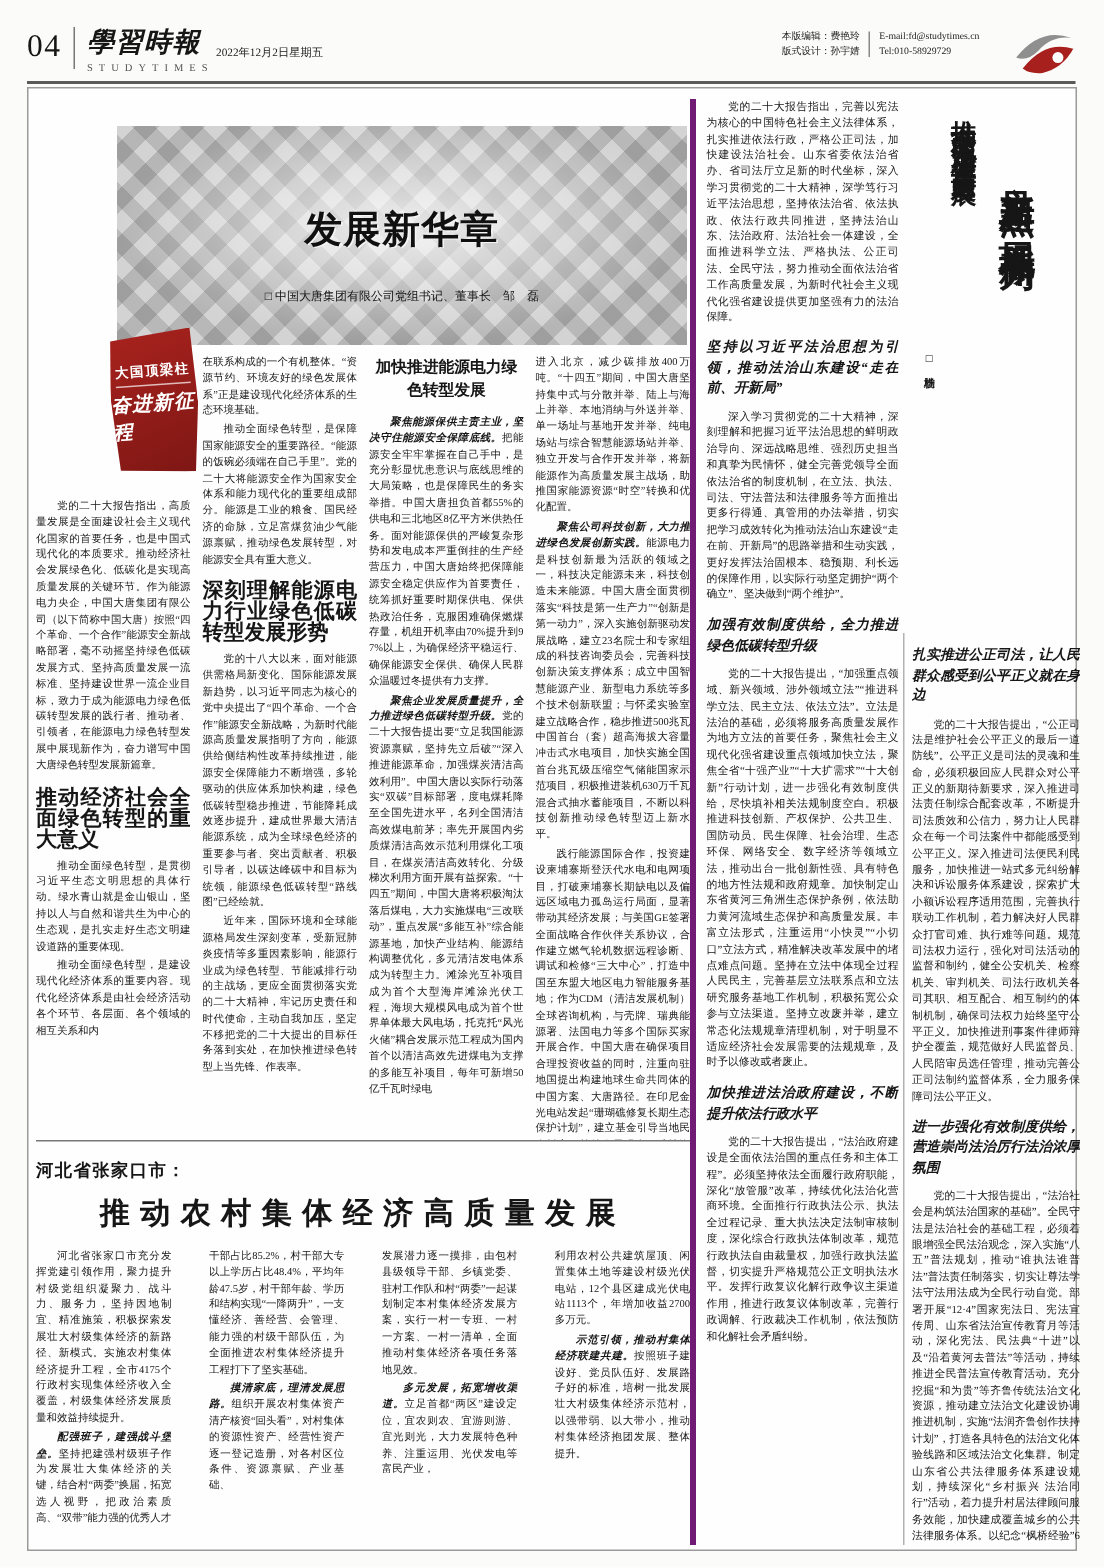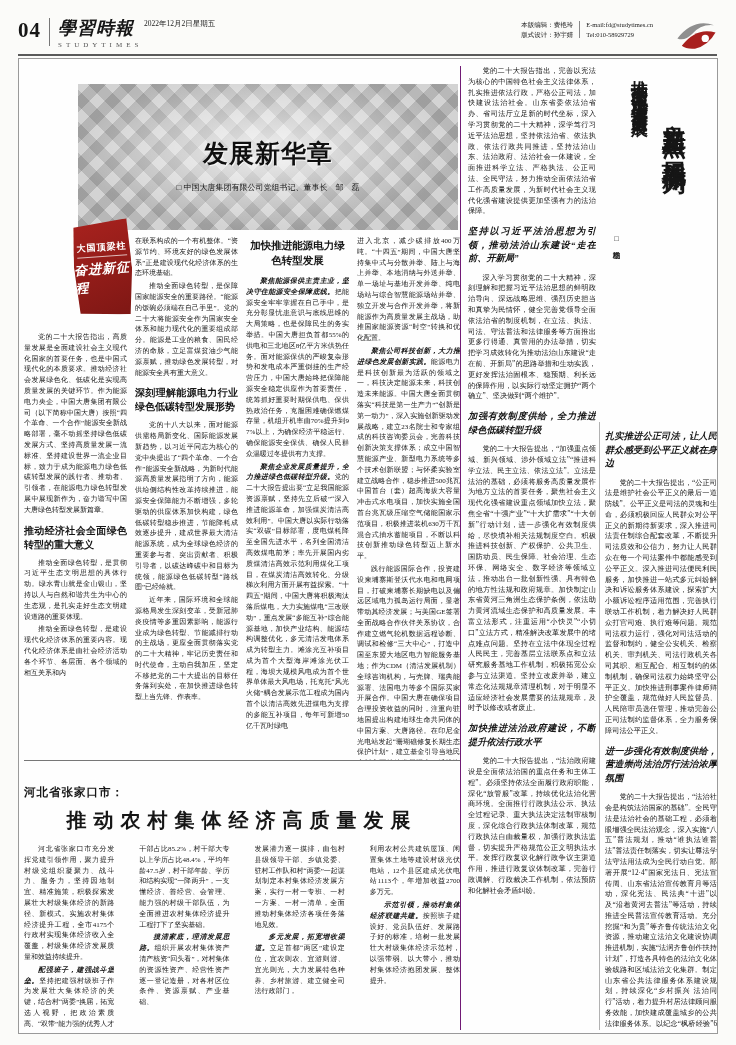--- a/index.html
+++ b/index.html
@@ -1,24 +1,24 @@
 <!DOCTYPE html>
 <html><head>
 <meta charset="utf-8">
 <style>
   html,body{margin:0;padding:0;}
   body{position:relative;width:736px;height:1045px;background:#fbfbf9;color:#161616;
        font-family:"Liberation Serif","DejaVu Serif",serif;overflow:hidden;}
   
   .hdr{position:absolute;left:18px;top:12px;width:699px;height:42px;border-bottom:2px solid #5a5a5a;
        display:flex;align-items:flex-start;}
-  .pgnum{font-size:21px;font-weight:700;letter-spacing:1px;margin-top:6px;}
+  .pgnum{font-size:21px;font-weight:400;letter-spacing:1px;margin-top:6px;}
   .hdr-div{width:1px;height:28px;background:#777;margin:6px 8px 0 8px;}
   .mast{display:flex;flex-direction:column;margin-top:4px;}
-  .mast-row{display:flex;align-items:flex-start;}
+  .mast-row{display:flex;align-items:flex-end;}
   .mast-cn{font-size:18px;font-weight:900;font-style:italic;letter-spacing:1px;}
   .mast-date{font-size:7.5px;margin:3px 0 0 10px;color:#222;}
   .mast-en{font-size:7px;letter-spacing:4px;color:#555;margin-top:1px;}
   .hdr-spacer{flex:1;}
   .credits{display:flex;margin-top:8px;font-size:6.5px;line-height:9.5px;color:#222;}
   .credits .cred-col{display:flex;flex-direction:column;}
   .cred-rule{width:1px;background:#888;margin:1px 6px;}
   .section-wrap{display:flex;align-items:center;margin:2px 0 0 14px;}
   .section-title{font-size:27px;font-weight:900;color:#9e1b1c;letter-spacing:2px;
                  font-family:"Liberation Sans","DejaVu Sans",sans-serif;}
@@ -28,44 +28,44 @@
   
   .energy{position:absolute;left:24px;top:72px;width:436px;height:690px;}
   .headbox{position:absolute;left:54px;top:12px;width:380px;height:146px;overflow:hidden;
     background:
       radial-gradient(ellipse at 50% 45%, rgba(255,255,255,.75), rgba(255,255,255,0) 70%),
       repeating-linear-gradient(45deg,#c6c6c6 0 11px,#e3e3e3 11px 22px),
       repeating-linear-gradient(-45deg,#cccccc 0 11px,#ededed 11px 22px);
     background-blend-mode:normal,multiply,normal;}
   .headbox h1{margin:20px 0 0 0;text-align:center;font-size:25px;line-height:33px;font-weight:900;
       letter-spacing:1px;color:#101010;text-shadow:1px 1px 0 #f5f5f5;}
-  .e-byline{text-align:center;font-size:8px;margin-top:12px;color:#141414;}
+  .e-byline{text-align:center;font-size:8px;margin-top:22px;color:#141414;}
   .seal{position:absolute;left:50px;top:148px;width:58px;height:96px;transform:rotate(-4deg);
         background:linear-gradient(160deg,#a8221e,#7e1714);color:#fff;z-index:5;
         clip-path:polygon(4% 6%,96% 0,100% 52%,92% 100%,6% 96%,0 46%);
         display:flex;flex-direction:column;align-items:center;justify-content:center;}
   .seal-l1{font-size:9px;font-weight:700;letter-spacing:1px;border-bottom:1px solid rgba(255,255,255,.7);
            padding-bottom:2px;margin-bottom:3px;}
   .seal-l2{font-size:13px;font-weight:900;font-style:italic;letter-spacing:1px;}
   .e-cols{position:absolute;left:0;top:164px;width:436px;height:524px;display:flex;gap:8px;}
   .col{flex:1;overflow:hidden;font-size:7px;line-height:10.8px;text-align:justify;word-break:break-all;}
   .col p{margin:0 0 2px 0;text-indent:2em;}
   .col p.cont{text-indent:0;}
-  .sh{font-weight:700;font-size:10px;line-height:14px;margin:8px 0 6px 0;text-indent:0 !important;
+  .sh{font-weight:700;font-size:14px;line-height:14px;margin:8px 0 6px 0;text-indent:0 !important;
       font-family:"Liberation Sans","DejaVu Sans",sans-serif;}
   .sh3{font-size:10.5px;line-height:15px;text-align:center;margin:2px 0 8px 0;}
   .lead{font-style:italic;font-weight:700;}
   .pad-seal{height:96px;}
   
-  .zjk{position:absolute;left:24px;top:760px;width:436px;height:204px;border-top:1px solid #777;padding-top:24px;box-sizing:border-box;}
+  .zjk{position:absolute;left:24px;top:760px;width:436px;height:204px;border-top:1px solid #777;padding-top:12px;box-sizing:border-box;}
   .z-kicker{font-size:11.5px;font-weight:700;letter-spacing:1px;}
   .z-headline{font-size:20px;font-weight:900;letter-spacing:7px;text-align:center;margin-top:7px;}
   .z-cols{display:flex;gap:25px;margin-top:10px;height:186px;}
   
-  .law{position:absolute;left:460px;top:66px;width:257px;height:964px;border-left:1px solid #701a75;display:flex;}
+  .law{position:absolute;left:460px;top:66px;width:257px;height:964px;border-left:4px solid #701a75;display:flex;}
   .law-c1{margin-left:7px;width:128px;height:964px;overflow:hidden;font-size:7.2px;line-height:10.8px;
           text-align:justify;word-break:break-all;}
   .law-c1 p,.law-c2-text p{margin:0 0 2px 0;text-indent:2em;}
   .law-sh{font-weight:700;font-style:italic;font-size:9.2px;line-height:13.5px;margin:8px 0 7px 0;
           text-indent:0 !important;text-align:justify;}
   .law-c2{margin-left:9px;width:112px;display:flex;flex-direction:column;}
   .law-rule{position:absolute;left:138px;top:356px;width:1px;height:608px;background:#b2b2b2;}
   .vtitle{height:356px;display:flex;flex-direction:row;}
   .vt{writing-mode:vertical-rl;}
   .vt-author{font-size:7.5px;margin-top:168px;margin-left:6px;color:#111;}
@@ -156,21 +156,21 @@
     <div class="col">
       <p>河北省张家口市充分发挥党建引领作用，聚力提升村级党组织凝聚力、战斗力、服务力，坚持因地制宜、精准施策，积极探索发展壮大村级集体经济的新路径、新模式。实施农村集体经济提升工程，全市4175个行政村实现集体经济收入全覆盖，村级集体经济发展质量和效益持续提升。</p>
       <p><b class="lead">配强班子，建强战斗堡垒。</b><span>坚持把建强村级班子作为发展壮大集体经济的关键，结合村“两委”换届，拓宽选人视野，把政治素质高、“双带”能力强的优秀人才选进村级班子，全市村“两委”干部中致富带头人占比明显提高，35岁以下年轻</span></p>
     </div>
     <div class="col">
       <p class="cont">干部占比85.2%，村干部大专以上学历占比48.4%，平均年龄47.5岁，村干部年龄、学历和结构实现“一降两升”，一支懂经济、善经营、会管理、能力强的村级干部队伍，为全面推进农村集体经济提升工程打下了坚实基础。</p>
       <p><b class="lead">摸清家底，理清发展思路。</b><span>组织开展农村集体资产清产核资“回头看”，对村集体的资源性资产、经营性资产逐一登记造册，对各村区位条件、资源禀赋、产业基础、</span></p>
     </div>
     <div class="col">
       <p class="cont">发展潜力逐一摸排，由包村县级领导干部、乡镇党委、驻村工作队和村“两委”一起谋划制定本村集体经济发展方案，实行一村一专班、一村一方案、一村一清单，全面推动村集体经济各项任务落地见效。</p>
-      <p><b class="lead">多元发展，拓宽增收渠道。</b><span>立足首都“两区”建设定位，宜农则农、宜游则游、宜光则光，大力发展特色种养、乡村旅游、建立健全司法行政部门，</span></p>
+      <p><b class="lead">多元发展，拓宽增收渠道。</b><span>立足首都“两区”建设定位，宜农则农、宜游则游、宜光则光，大力发展特色种养、注重运用、光伏发电等富民产业，</span></p>
     </div>
     <div class="col">
       <p class="cont">利用农村公共建筑屋顶、闲置集体土地等建设村级光伏电站，12个县区建成光伏电站1113个，年增加收益2700多万元。</p>
       <p><b class="lead">示范引领，推动村集体经济联建共建。</b><span>按照班子建设好、党员队伍好、发展路子好的标准，培树一批发展壮大村级集体经济示范村，以强带弱、以大带小，推动村集体经济抱团发展、整体提升。</span></p>
     </div>
   </div>
 </div>
 
 <div class="law">
   <div class="law-rule"></div>

